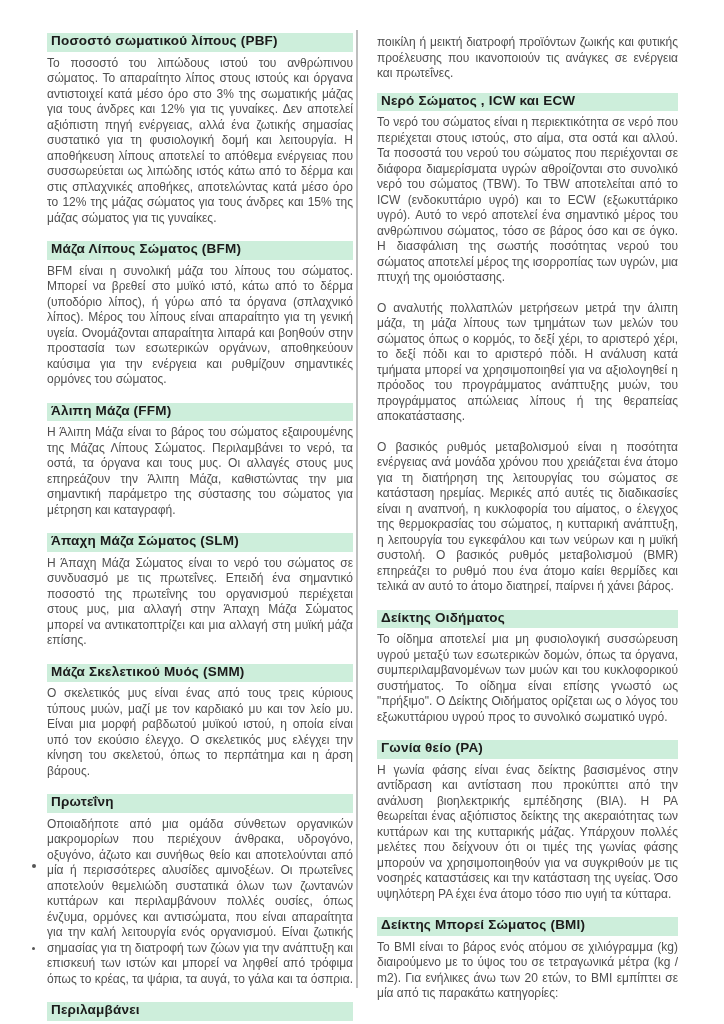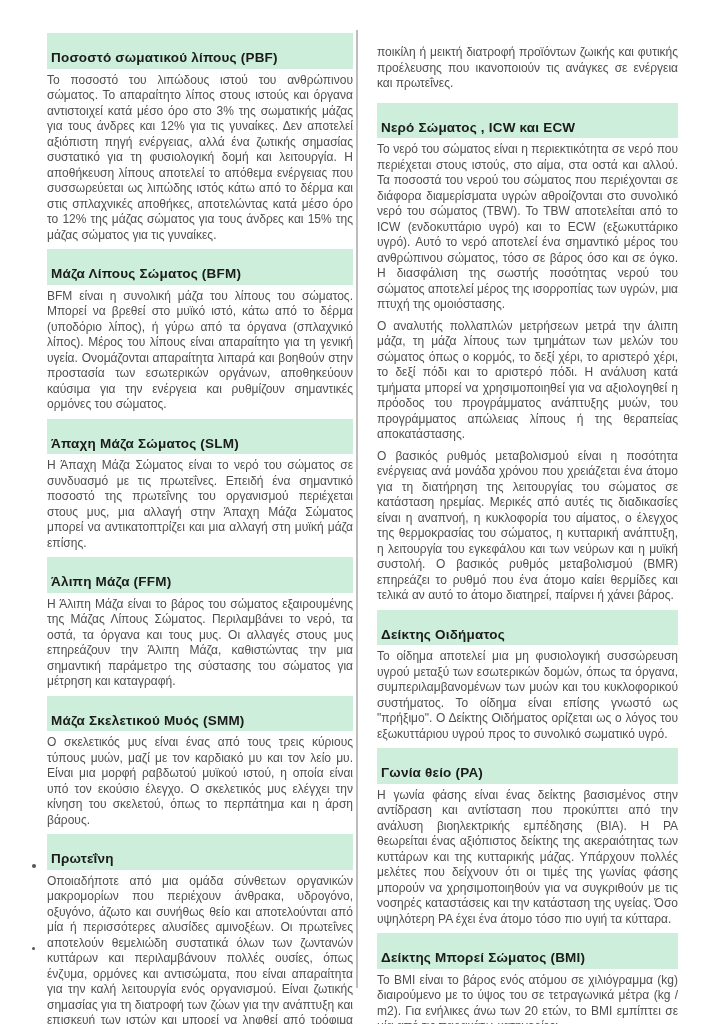--- a/index.html
+++ b/index.html
@@ -10,39 +10,39 @@
     font-family:"Liberation Sans","DejaVu Sans",sans-serif;
     overflow:hidden;
   }
   .col { position:absolute; top:33px; }
   .col-left  { left:47px;  width:306px; }
   .col-right { left:377px; width:301px; }
   .divider {
     position:absolute; left:356px; top:30px;
     width:2px; height:958px; background:#bdbdbd;
   }
-  .sec + .sec { margin-top:6px; }
+  .sec + .sec { margin-top:15px; }
   .sec-head {
     margin:0 0 4px 0;
-    padding:17px 5px 3px 4px;
+    padding:0 5px 3px 4px;
     background:#cdeedb;
     color:#1b1b1b;
     font-size:13.5px;
     font-weight:bold;
     line-height:1.15;
     letter-spacing:0.2px;
   }
   .sec-body {
     margin:0;
     font-size:12px;
     line-height:15.5px;
     color:#4f4f4f;
     text-align:justify;
   }
-  .continuation { margin:12px 0 11px 0; }
+  .continuation { margin:2px 0 11px 0; }
   .stray-dot {
     position:absolute;
     background:#555555;
     border-radius:50%;
   }
   .dot-1 { left:32px; top:864px; width:4px; height:4px; }
   .dot-2 { left:32px; top:947px; width:3px; height:3px; }
 </style>
 </head>
 <body>
@@ -52,26 +52,26 @@
   <div class="col col-left">
     <div class="sec">
       <h2 class="sec-head">Ποσοστό σωματικού λίπους (PBF)</h2>
       <p class="sec-body">Το ποσοστό του λιπώδους ιστού του ανθρώπινου σώματος. Το απαραίτητο λίπος στους ιστούς και όργανα αντιστοιχεί κατά μέσο όρο στο 3% της σωματικής μάζας για τους άνδρες και 12% για τις γυναίκες. Δεν αποτελεί αξιόπιστη πηγή ενέργειας, αλλά ένα ζωτικής σημασίας συστατικό για τη φυσιολογική δομή και λειτουργία. Η αποθήκευση λίπους αποτελεί το απόθεμα ενέργειας που συσσωρεύεται ως λιπώδης ιστός κάτω από το δέρμα και στις σπλαχνικές αποθήκες, αποτελώντας κατά μέσο όρο το 12% της μάζας σώματος για τους άνδρες και 15% της μάζας σώματος για τις γυναίκες.</p>
     </div>
     <div class="sec">
       <h2 class="sec-head">Μάζα Λίπους Σώματος (BFM)</h2>
       <p class="sec-body">BFM είναι η συνολική μάζα του λίπους του σώματος. Μπορεί να βρεθεί στο μυϊκό ιστό, κάτω από το δέρμα (υποδόριο λίπος), ή γύρω από τα όργανα (σπλαχνικό λίπος). Μέρος του λίπους είναι απαραίτητο για τη γενική υγεία. Ονομάζονται απαραίτητα λιπαρά και βοηθούν στην προστασία των εσωτερικών οργάνων, αποθηκεύουν καύσιμα για την ενέργεια και ρυθμίζουν σημαντικές ορμόνες του σώματος.</p>
     </div>
     <div class="sec">
+      <h2 class="sec-head">Άλιπη Μάζα (FFM)</h2>
+      <p class="sec-body">Η Άλιπη Μάζα είναι το βάρος του σώματος εξαιρουμένης της Μάζας Λίπους Σώματος. Περιλαμβάνει το νερό, τα οστά, τα όργανα και τους μυς. Οι αλλαγές στους μυς επηρεάζουν την Άλιπη Μάζα, καθιστώντας την μια σημαντική παράμετρο της σύστασης του σώματος για μέτρηση και καταγραφή.</p>
+    </div>
+    <div class="sec">
       <h2 class="sec-head">Άπαχη Μάζα Σώματος (SLM)</h2>
       <p class="sec-body">Η Άπαχη Μάζα Σώματος είναι το νερό του σώματος σε συνδυασμό με τις πρωτεΐνες. Επειδή ένα σημαντικό ποσοστό της πρωτεΐνης του οργανισμού περιέχεται στους μυς, μια αλλαγή στην Άπαχη Μάζα Σώματος μπορεί να αντικατοπτρίζει και μια αλλαγή στη μυϊκή μάζα επίσης.</p>
-    </div>
-    <div class="sec">
-      <h2 class="sec-head">Άλιπη Μάζα (FFM)</h2>
-      <p class="sec-body">Η Άλιπη Μάζα είναι το βάρος του σώματος εξαιρουμένης της Μάζας Λίπους Σώματος. Περιλαμβάνει το νερό, τα οστά, τα όργανα και τους μυς. Οι αλλαγές στους μυς επηρεάζουν την Άλιπη Μάζα, καθιστώντας την μια σημαντική παράμετρο της σύστασης του σώματος για μέτρηση και καταγραφή.</p>
     </div>
     <div class="sec">
       <h2 class="sec-head">Μάζα Σκελετικού Μυός (SMM)</h2>
       <p class="sec-body">Ο σκελετικός μυς είναι ένας από τους τρεις κύριους τύπους μυών, μαζί με τον καρδιακό μυ και τον λείο μυ. Είναι μια μορφή ραβδωτού μυϊκού ιστού, η οποία είναι υπό τον εκούσιο έλεγχο. Ο σκελετικός μυς ελέγχει την κίνηση του σκελετού, όπως το περπάτημα και η άρση βάρους.</p>
     </div>
     <div class="sec">
       <h2 class="sec-head">Πρωτεΐνη</h2>
       <p class="sec-body">Οποιαδήποτε από μια ομάδα σύνθετων οργανικών μακρομορίων που περιέχουν άνθρακα, υδρογόνο, οξυγόνο, άζωτο και συνήθως θείο και αποτελούνται από μία ή περισσότερες αλυσίδες αμινοξέων. Οι πρωτεΐνες αποτελούν θεμελιώδη συστατικά όλων των ζωντανών κυττάρων και περιλαμβάνουν πολλές ουσίες, όπως ένζυμα, ορμόνες και αντισώματα, που είναι απαραίτητα για την καλή λειτουργία ενός οργανισμού. Είναι ζωτικής σημασίας για τη διατροφή των ζώων για την ανάπτυξη και επισκευή των ιστών και μπορεί να ληφθεί από τρόφιμα όπως το κρέας, τα ψάρια, τα αυγά, το γάλα και τα όσπρια.</p>
     </div>
     <div class="sec">

